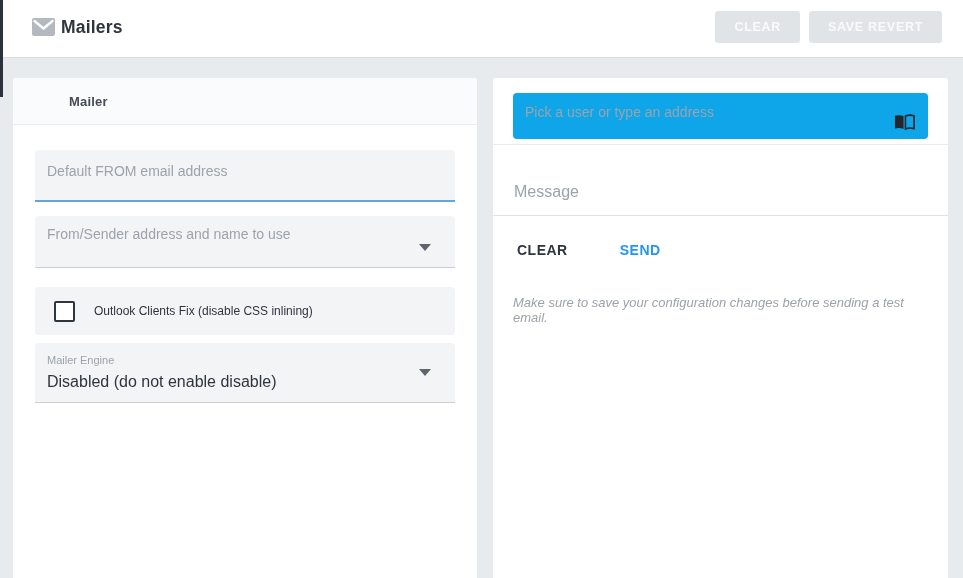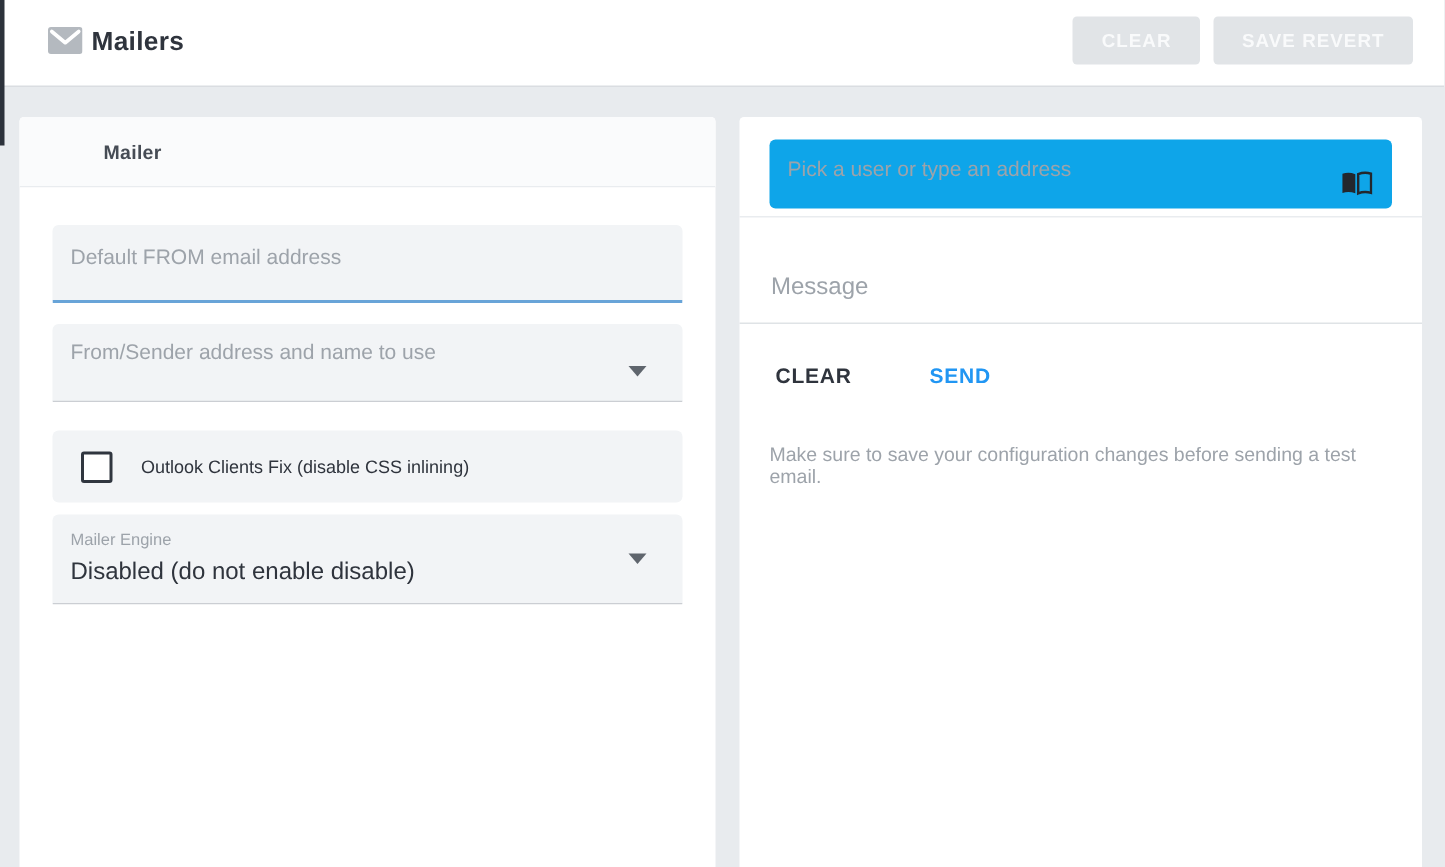--- a/index.html
+++ b/index.html
@@ -124,21 +124,21 @@
     padding:20px 36px 0 10px;gap:24px;
   }
   .text-btn{
     background:none;border:none;font-family:inherit;
     font-size:14px;font-weight:bold;letter-spacing:.5px;
     padding:6px 14px;cursor:pointer;border-radius:3px;
   }
   .btn-clear{color:#2f343d;}
   .btn-send{color:#2196f3;}
   .note{
-    margin:31px 20px 0 20px;font-size:13px;color:#9da3aa;
+    margin:31px 20px 0 20px;font-size:13px;color:#9da3aa;font-style:italic;
   }
 </style>
 </head>
 <body>
 
 <div class="dark-sliver"></div>
 
 <div class="topbar">
   <svg class="mail-icon" viewBox="0 0 23 18">
     <rect x="0" y="0" width="23" height="18" rx="2" fill="#b4b9bf"></rect>

